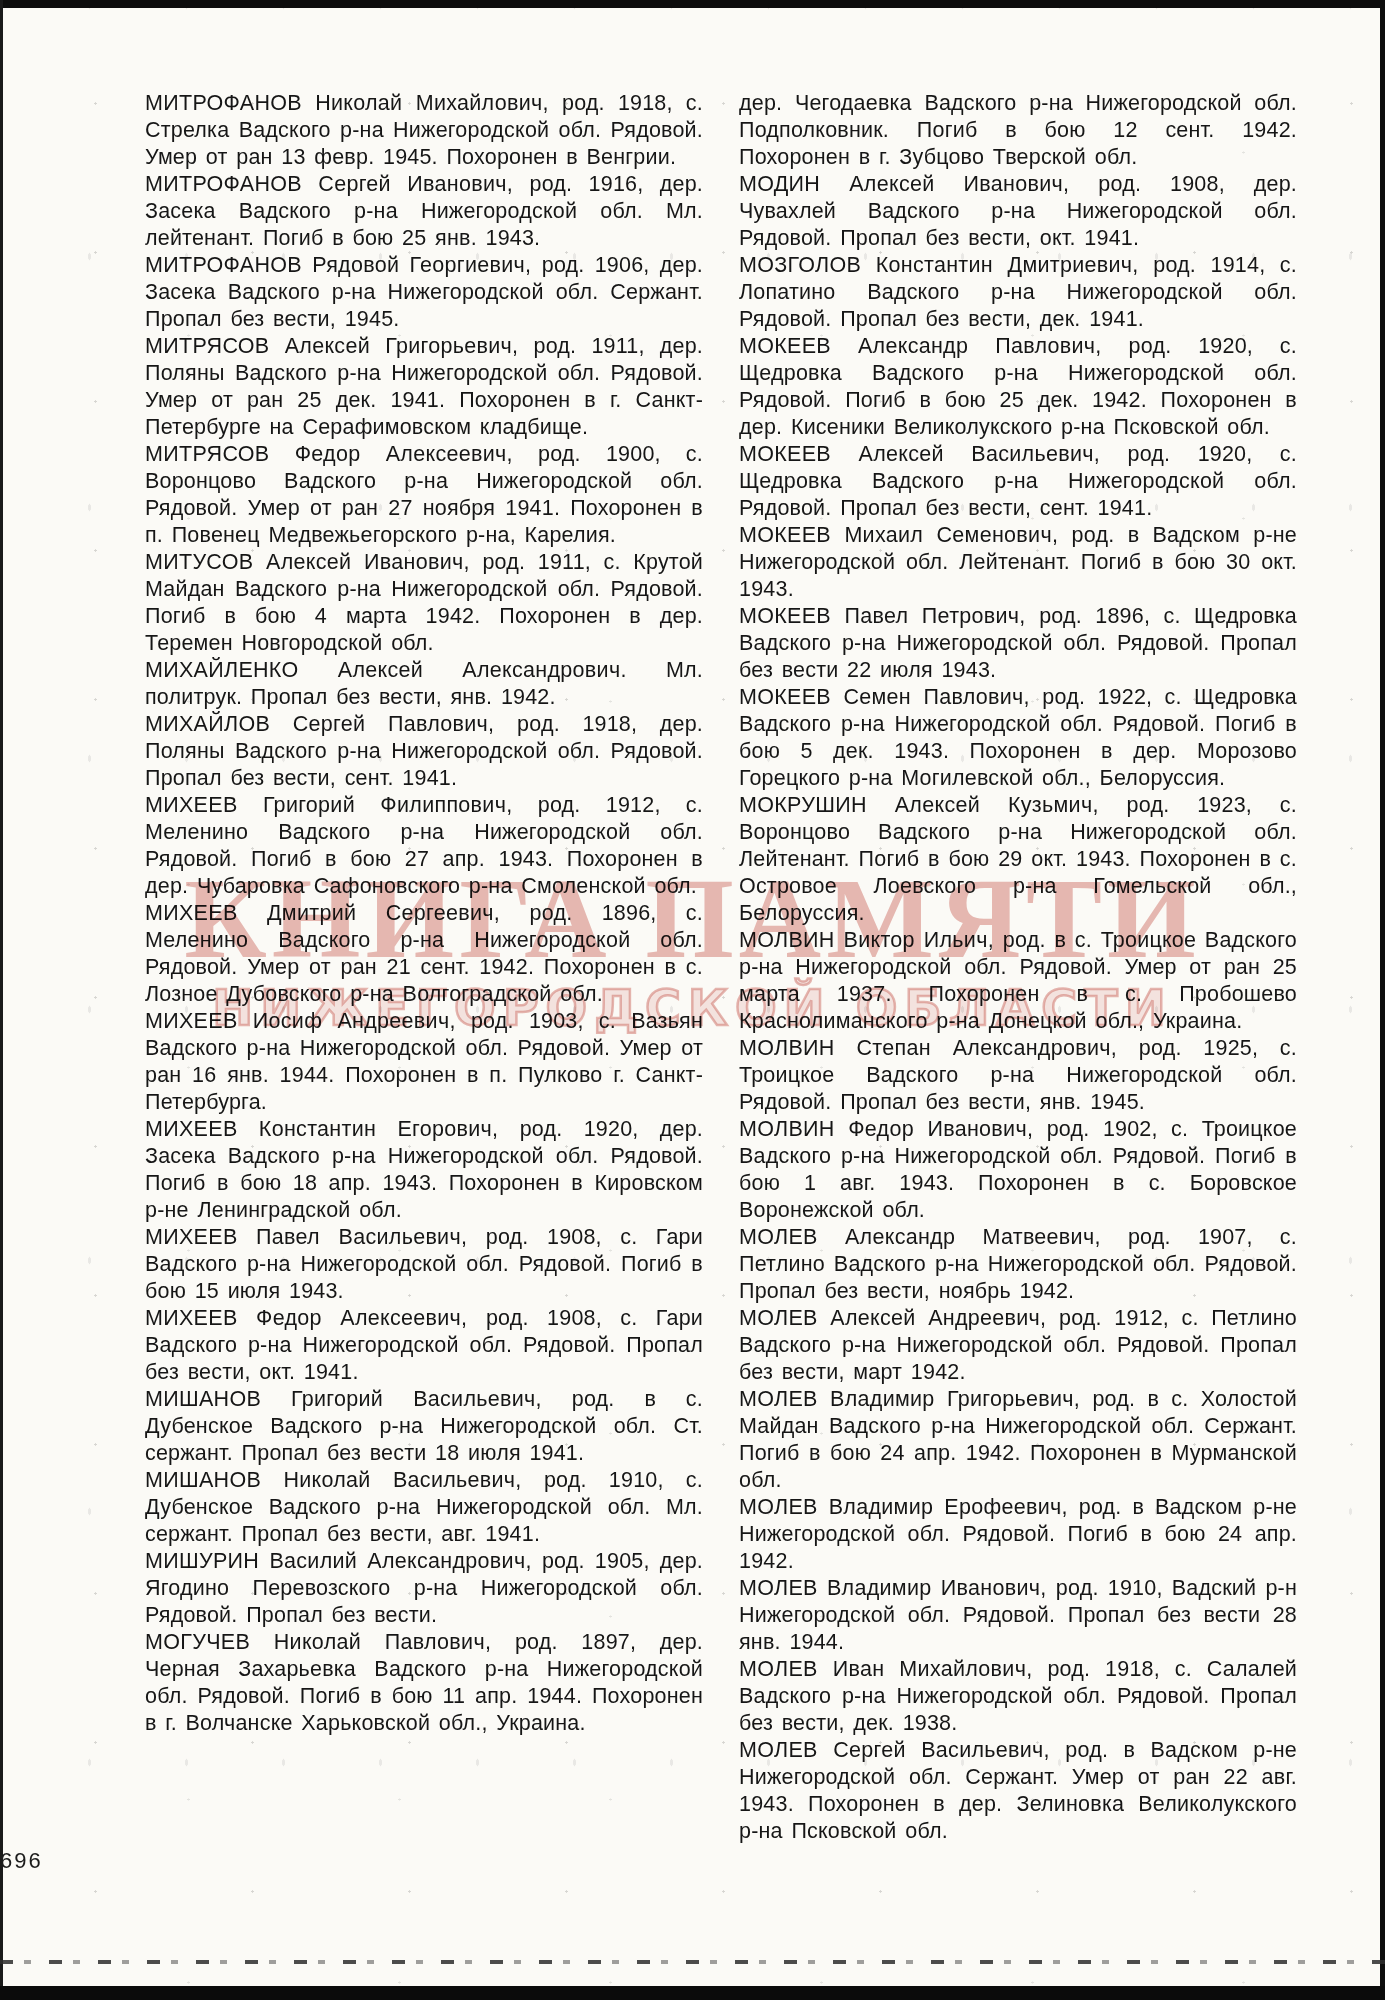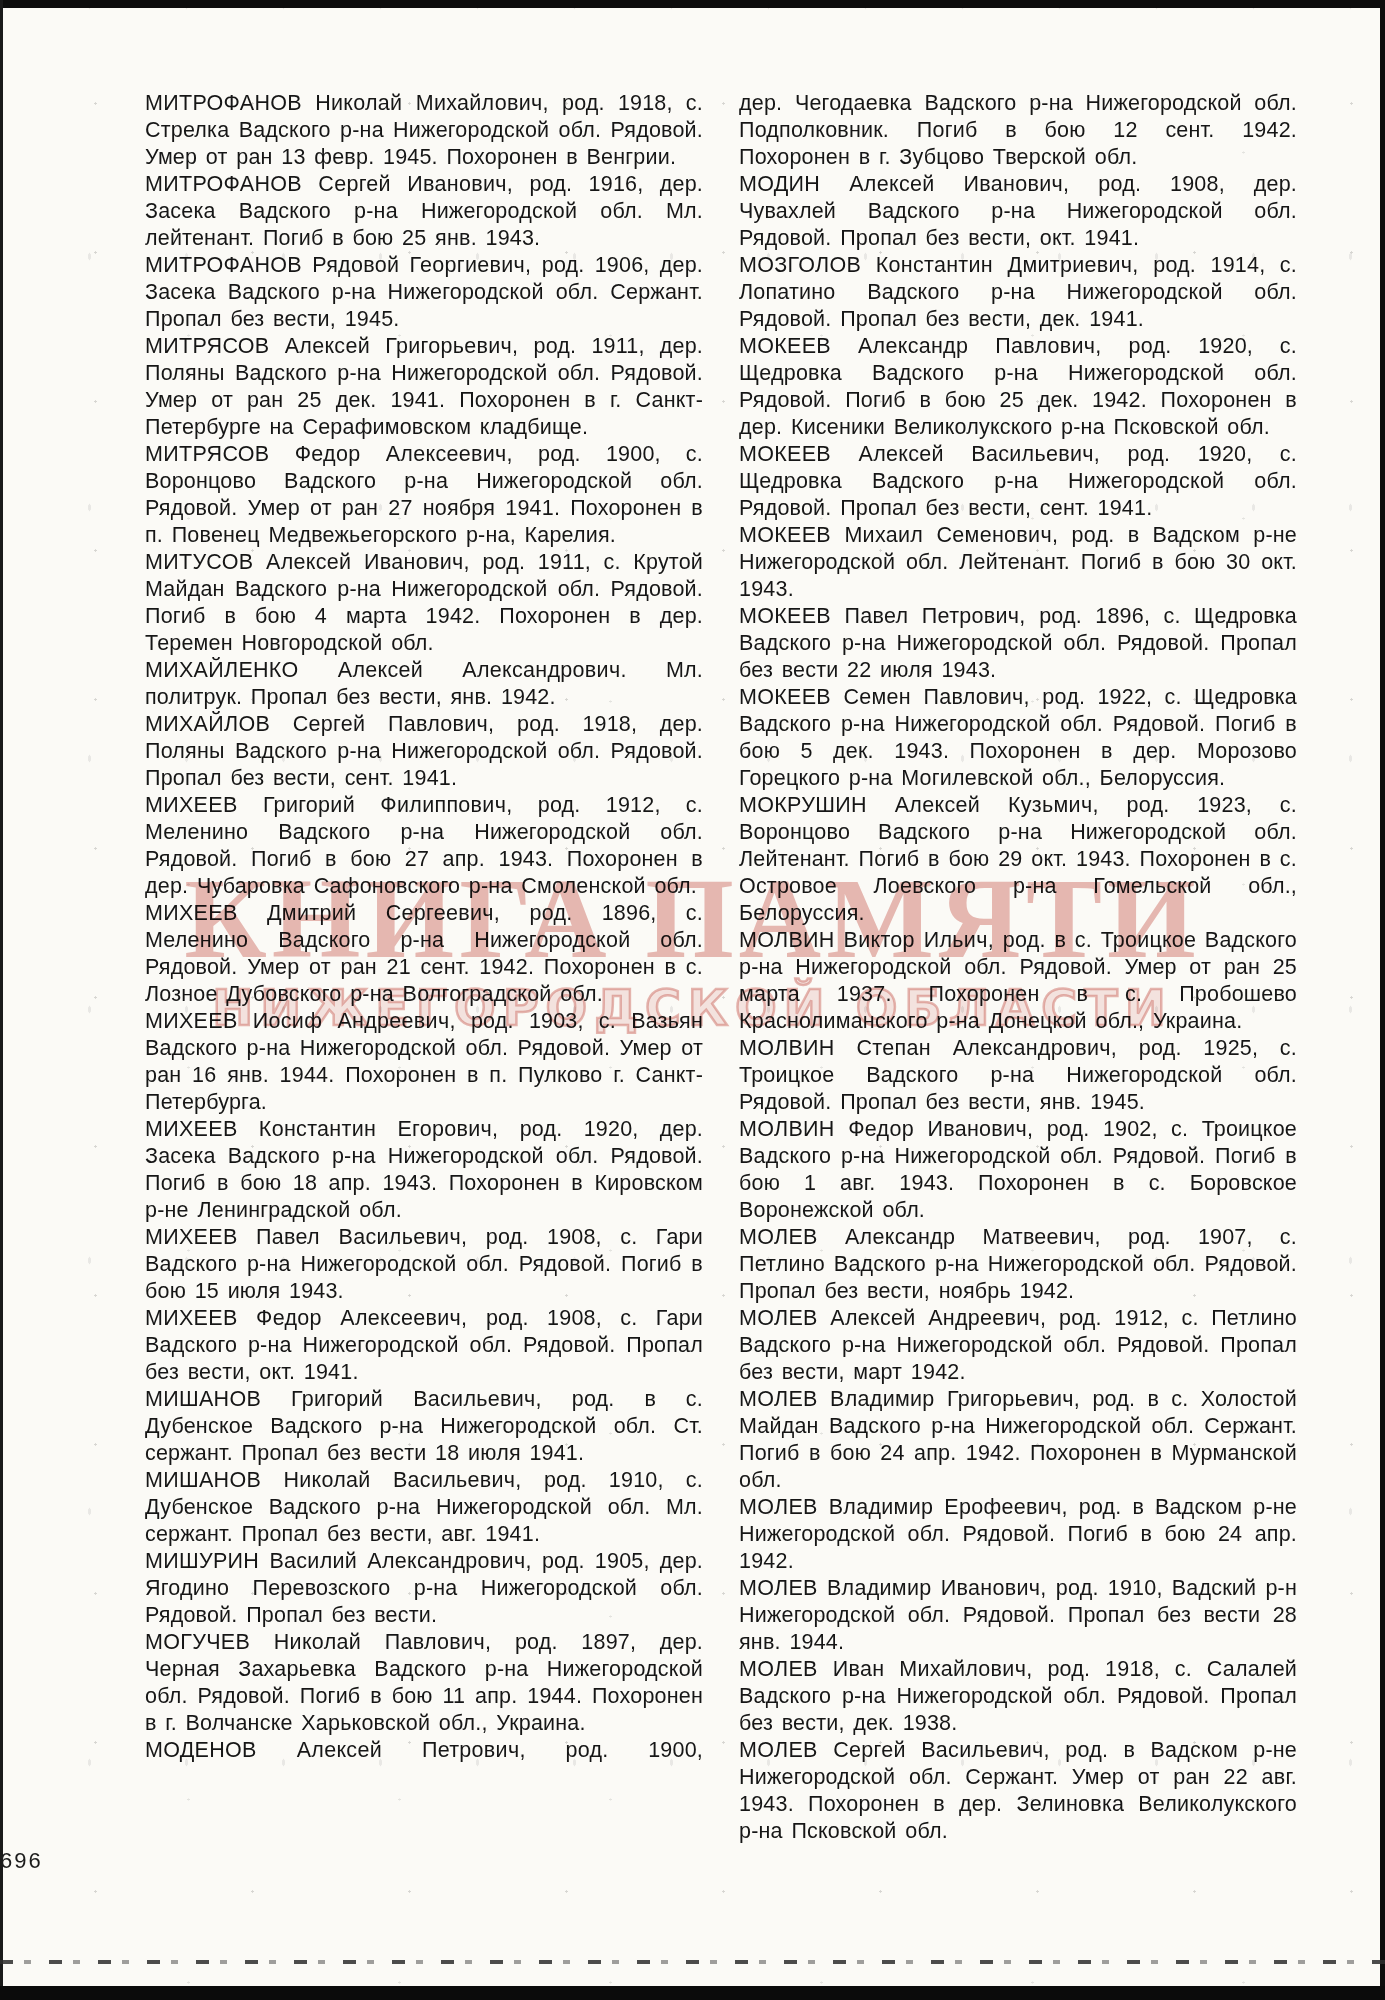--- a/index.html
+++ b/index.html
@@ -91,21 +91,20 @@
       <p class="entry"><b>МИХЕЕВ Григорий Филиппович, </b><span>род. 1912, с. Меленино Вадского р-на Нижегородской обл. Рядовой. Погиб в бою 27 апр. 1943. Похоронен в дер. Чубаровка Сафоновского р-на Смоленской обл.</span></p>
       <p class="entry"><b>МИХЕЕВ Дмитрий Сергеевич, </b><span>род. 1896, с. Меленино Вадского р-на Нижегородской обл. Рядовой. Умер от ран 21 сент. 1942. Похоронен в с. Лозное Дубовского р-на Волгоградской обл.</span></p>
       <p class="entry"><b>МИХЕЕВ Иосиф Андреевич, </b><span>род. 1903, с. Вазьян Вадского р-на Нижегородской обл. Рядовой. Умер от ран 16 янв. 1944. Похоронен в п. Пулково г. Санкт-Петербурга.</span></p>
       <p class="entry"><b>МИХЕЕВ Константин Егорович, </b><span>род. 1920, дер. Засека Вадского р-на Нижегородской обл. Рядовой. Погиб в бою 18 апр. 1943. Похоронен в Кировском р-не Ленинградской обл.</span></p>
       <p class="entry"><b>МИХЕЕВ Павел Васильевич, </b><span>род. 1908, с. Гари Вадского р-на Нижегородской обл. Рядовой. Погиб в бою 15 июля 1943.</span></p>
       <p class="entry"><b>МИХЕЕВ Федор Алексеевич, </b><span>род. 1908, с. Гари Вадского р-на Нижегородской обл. Рядовой. Пропал без вести, окт. 1941.</span></p>
       <p class="entry"><b>МИШАНОВ Григорий Васильевич, </b><span>род. в с. Дубенское Вадского р-на Нижегородской обл. Ст. сержант. Пропал без вести 18 июля 1941.</span></p>
       <p class="entry"><b>МИШАНОВ Николай Васильевич, </b><span>род. 1910, с. Дубенское Вадского р-на Нижегородской обл. Мл. сержант. Пропал без вести, авг. 1941.</span></p>
       <p class="entry"><b>МИШУРИН Василий Александрович, </b><span>род. 1905, дер. Ягодино Перевозского р-на Нижегородской обл. Рядовой. Пропал без вести.</span></p>
       <p class="entry"><b>МОГУЧЕВ Николай Павлович, </b><span>род. 1897, дер. Черная Захарьевка Вадского р-на Нижегородской обл. Рядовой. Погиб в бою 11 апр. 1944. Похоронен в г. Волчанске Харьковской обл., Украина.</span></p>
-      <p class="entry justify-last"><b>МОДЕНОВ Алексей Петрович, </b><span>род. 1900,</span></p>
     </div>
   <div class="col col-right">
       <p class="entry"><span>дер. Чегодаевка Вадского р-на Нижегородской обл. Подполковник. Погиб в бою 12 сент. 1942. Похоронен в г. Зубцово Тверской обл.</span></p>
       <p class="entry"><b>МОДИН Алексей Иванович, </b><span>род. 1908, дер. Чувахлей Вадского р-на Нижегородской обл. Рядовой. Пропал без вести, окт. 1941.</span></p>
       <p class="entry"><b>МОЗГОЛОВ Константин Дмитриевич, </b><span>род. 1914, с. Лопатино Вадского р-на Нижегородской обл. Рядовой. Пропал без вести, дек. 1941.</span></p>
       <p class="entry"><b>МОКЕЕВ Александр Павлович, </b><span>род. 1920, с. Щедровка Вадского р-на Нижегородской обл. Рядовой. Погиб в бою 25 дек. 1942. Похоронен в дер. Кисеники Великолукского р-на Псковской обл.</span></p>
       <p class="entry"><b>МОКЕЕВ Алексей Васильевич, </b><span>род. 1920, с. Щедровка Вадского р-на Нижегородской обл. Рядовой. Пропал без вести, сент. 1941.</span></p>
       <p class="entry"><b>МОКЕЕВ Михаил Семенович, </b><span>род. в Вадском р-не Нижегородской обл. Лейтенант. Погиб в бою 30 окт. 1943.</span></p>
       <p class="entry"><b>МОКЕЕВ Павел Петрович, </b><span>род. 1896, с. Щедровка Вадского р-на Нижегородской обл. Рядовой. Пропал без вести 22 июля 1943.</span></p>
       <p class="entry"><b>МОКЕЕВ Семен Павлович, </b><span>род. 1922, с. Щедровка Вадского р-на Нижегородской обл. Рядовой. Погиб в бою 5 дек. 1943. Похоронен в дер. Морозово Горецкого р-на Могилевской обл., Белоруссия.</span></p>

